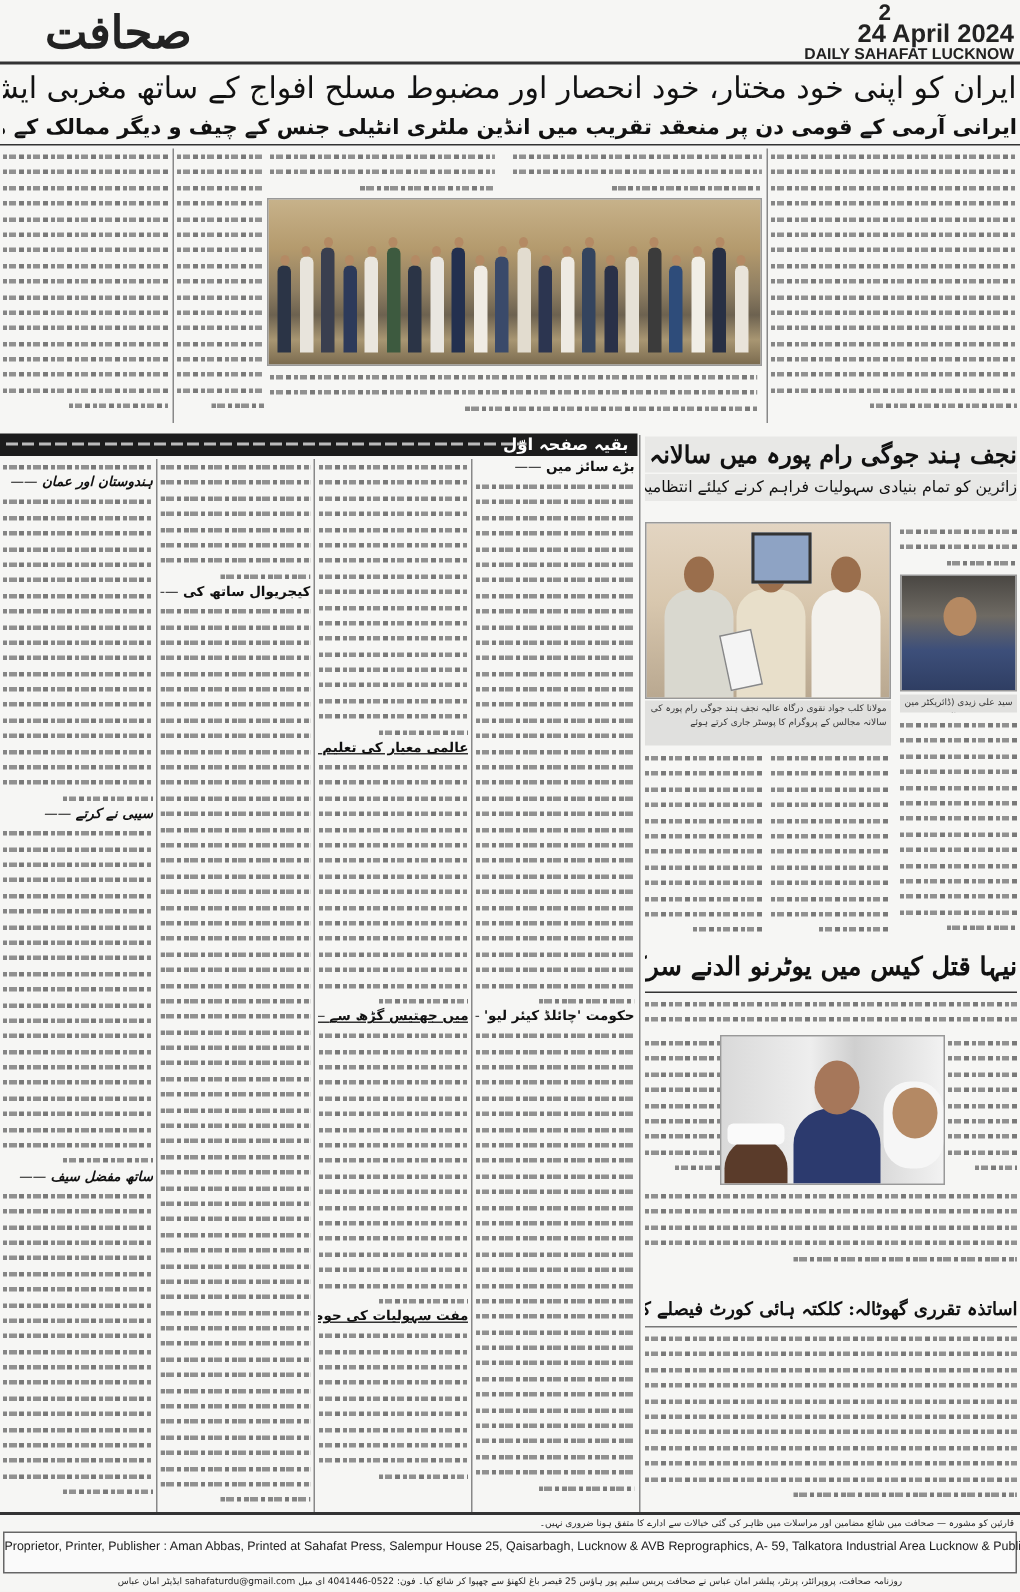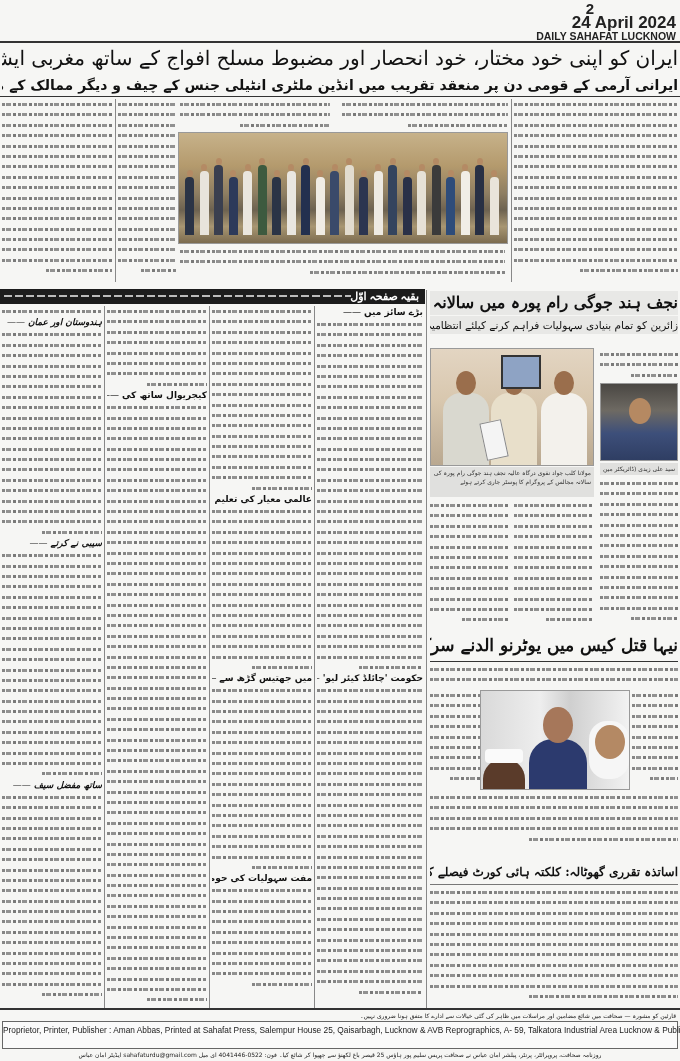--- a/index.html
+++ b/index.html
@@ -33,21 +33,21 @@
   
   .photo { position: absolute; overflow: hidden; border: 1px solid #999; }
   .ph-group { background: linear-gradient(180deg, #c7b28a 0%, #b49a6d 30%, #8e7e62 55%, #6d6250 70%, #a89672 85%, #7b6b4f 100%); }
   .person { position: absolute; bottom: 8px; width: 9px; border-radius: 4px 4px 0 0; }
   .head { position: absolute; width: 6px; height: 7px; border-radius: 50%; background: #b48a64; }
   .ph-poster { background: linear-gradient(180deg, #e3d5c2 0%, #d8c7ae 45%, #b9a890 100%); }
   .ph-man { background: linear-gradient(180deg, #4a4743 0%, #6e6a63 35%, #3d4f7a 65%, #2f3e63 100%); }
   .ph-neha { background: linear-gradient(90deg, #d9d9d9 0%, #eeeeee 40%, #cfcfcf 60%, #f2f2f2 100%); }
 
   
-  .secbar { position: absolute; left: 0; top: 289px; width: 425px; height: 15px; background: #1c1c1c; font-family: Liberation Serif, serif; }
+  .secbar { position: absolute; left: 0; top: 289px; width: 425px; height: 15px; background: #1c1c1c; }
   .secbar-label { position: absolute; right: 6px; top: 0; color: #fff; font-weight: bold; font-size: 11px; line-height: 15px; direction: rtl; }
   .secbar-dash { position: absolute; left: 4px; right: 74px; top: 6px; height: 2px; background: repeating-linear-gradient(90deg, #bbb 0 8px, transparent 8px 11px); }
 
   .boxhead { position: absolute; direction: rtl; text-align: center; white-space: nowrap; overflow: hidden; font-family: "DejaVu Serif", serif; color: #111; background: #e8e8e6; }
   .caption { position: absolute; direction: rtl; font-size: 6px; line-height: 9px; color: #333; background: #e0e0de; padding: 1px 3px; overflow: hidden; }
 
   .vrule { position: absolute; width: 1px; background: #888; }
   .hrule { position: absolute; height: 1px; background: #777; }
 
   
@@ -55,20 +55,23 @@
   .foot-box { position: absolute; left: 2px; top: 1021px; width: 676px; height: 28px; border: 1px solid #666; background: #fafafa; }
   .imprint { font-family: "Liberation Sans", sans-serif; font-size: 8.3px; line-height: 10px; color: #1a1a1a; text-align: center; white-space: nowrap; }
   .foot-ur { position: absolute; left: 0; top: 1049px; width: 680px; height: 12px; direction: rtl; font-size: 6px; line-height: 12px; color: #222; white-space: nowrap; overflow: hidden; padding: 0 4px; text-align: center; }
 </style>
 </head>
 <body>
 
 <div class="page">
 
   <div class="masthead">
+    <div class="logo">
+      <span>صحافت</span>
+    </div>
     <div class="pageno">2</div>
     <div class="date">24 April 2024</div>
     <div class="paper">DAILY SAHAFAT LUCKNOW</div>
   </div>
   <div class="rule" style="top:41px;"></div>
 
   <div class="hl hl1">ایران کو اپنی خود مختار، خود انحصار اور مضبوط مسلح افواج کے ساتھ مغربی ایشیائی خطے میں استحکام اور سلامتی کا لنگر ہونے پر فخر ہے: ڈاکٹر ایرج الٰہی</div>
   <div class="hl hl2">ایرانی آرمی کے قومی دن پر منعقد تقریب میں انڈین ملٹری انٹیلی جنس کے چیف و دیگر ممالک کے ملٹری اتاشی کی شرکت</div>
   <div class="rule" style="top:96px;height:1px;"></div>
 
@@ -356,21 +359,21 @@
         <div class="line"></div>
         <div class="line"></div>
         <div class="line"></div>
         <div class="line"></div>
         <div class="line"></div>
         <div class="line"></div>
         <div class="line short"></div>
       </div>
   </div>
   <div class="vrule" style="left:209px;top:306px;height:703px;"></div>
-  <div class="col" style="left:212px;top:306px;width:100px;height:703px;">
+  <div class="col" style="left:212px;top:306px;width:100px;height:703px;text-decoration:underline;">
     <div class="txt">
         <div class="line"></div>
         <div class="line"></div>
         <div class="line"></div>
         <div class="line"></div>
         <div class="line"></div>
         <div class="line"></div>
         <div class="line"></div>
         <div class="line"></div>
         <div class="line"></div>

